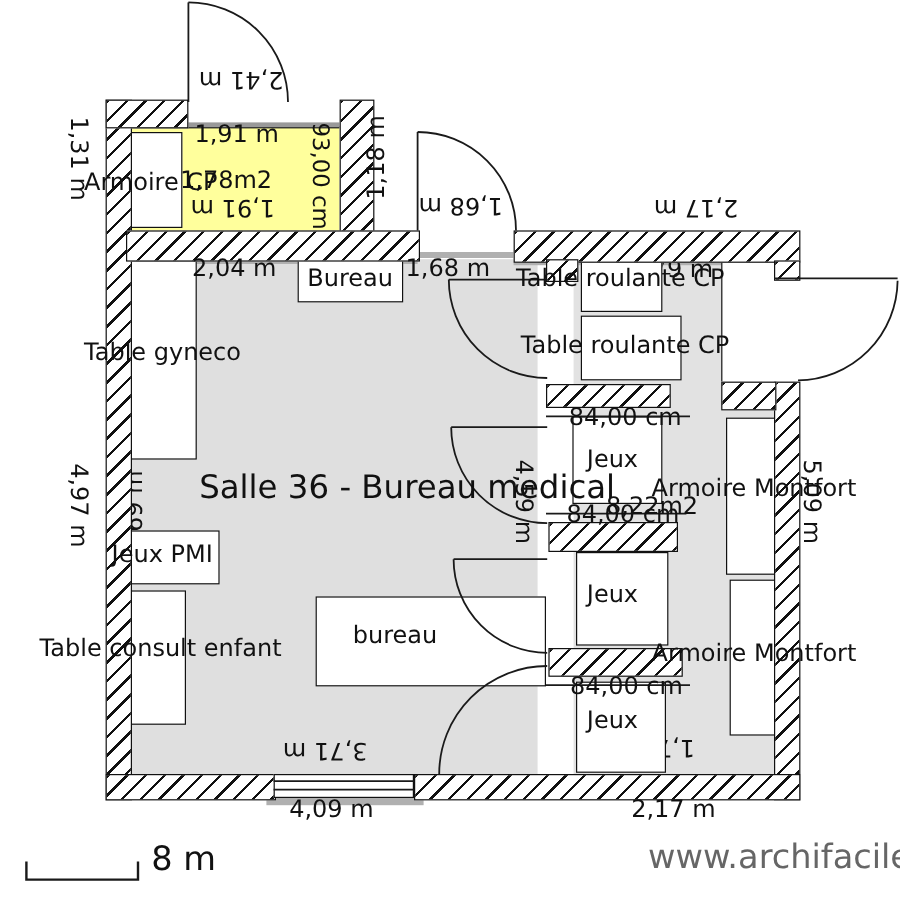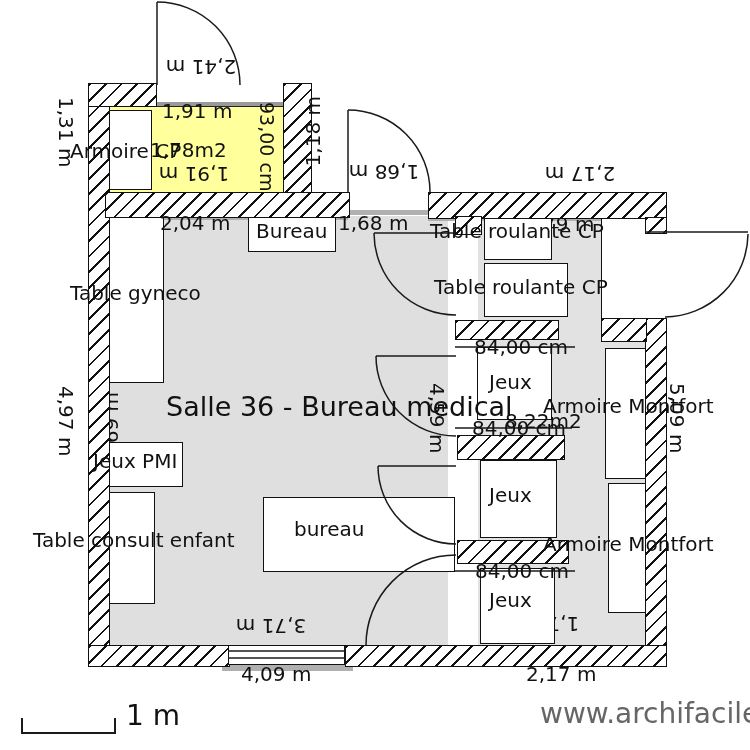--- a/index.html
+++ b/index.html
@@ -129,16 +129,16 @@
   <div class="txt txt7" style="left:489px;top:485px;">Jeux</div>
   <div class="txt txt7" style="left:543px;top:534px;">Armoire Montfort</div>
   <div class="txt txt7" style="left:33px;top:530px;">Table consult enfant</div>
   <div class="txt txt7" style="left:294px;top:519px;">bureau</div>
   <div class="txt" style="left:475px;top:561px;">84,00 cm</div>
   <div class="txt txt7" style="left:489px;top:590px;">Jeux</div>
   <div class="txt r180" style="left:228px;top:615px;width:86px;text-align:center;">3,71 m</div>
   <div class="txt" style="left:241px;top:664px;">4,09 m</div>
   <div class="txt" style="left:526px;top:664px;">2,17 m</div>
 
-  <div class="txt big" style="left:126px;top:701px;">1 m</div>
+  <div class="txt big" style="left:126px;top:701px;">8 m</div>
   <div class="txt site" style="left:540px;top:699px;">www.archifacile.fr</div>
 
 </div>
 
 </body></html>

